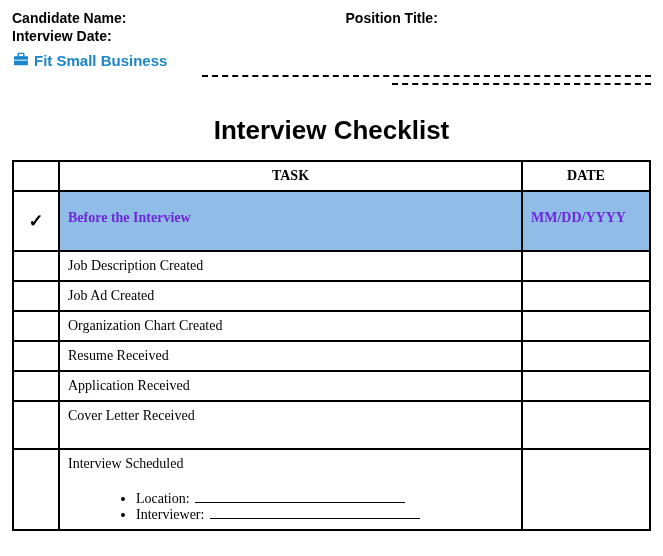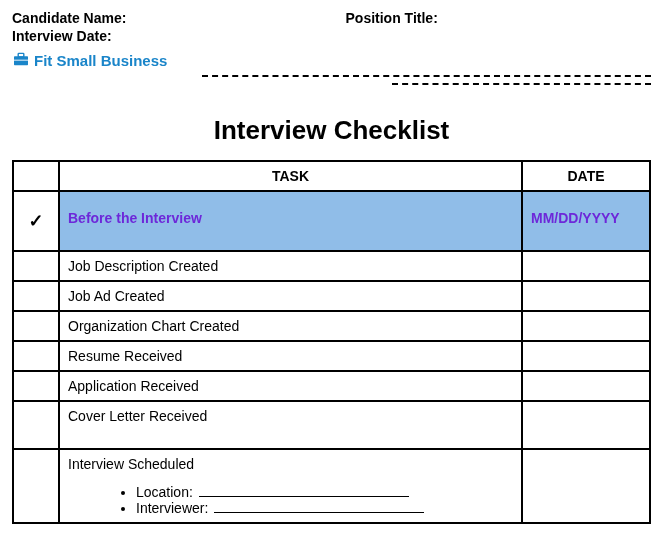--- a/index.html
+++ b/index.html
@@ -23,29 +23,30 @@
   .dashed { border: none; border-top: 2px dashed #000; margin: 6px 0 0 190px; }
   .dashed.short { margin-left: 380px; }
   .title { text-align: center; font-size: 26px; font-weight: bold; margin: 30px 0 14px; }
   table.checklist { width: 100%; border-collapse: collapse; }
   table.checklist th, table.checklist td {
     border: 2px solid #000;
     padding: 6px 8px;
     text-align: left;
     vertical-align: top;
     font-size: 14px;
+    font-family: Liberation Serif, serif;
   }
   table.checklist th { font-weight: bold; text-align: center; }
   col.col-check { width: 46px; }
   col.col-task  { }
   col.col-date  { width: 128px; }
   tr.section td { background: #90bde8; color: #6d28d9; font-weight: bold; padding-top: 18px; padding-bottom: 18px; }
   tr.section td.check-cell { background: #fff; color: #000; text-align: center; vertical-align: middle; font-size: 18px; }
   .tall { height: 48px; }
-  .sched-sub { margin: 12px 0 0 28px; }
+  .sched-sub { margin: 19px 0 0 28px; }
   .sched-sub li { margin: 0; }
   .blank-line {
     display: inline-block;
     border-bottom: 1px solid #000;
     width: 210px;
     vertical-align: baseline;
     margin-left: 2px;
   }
 </style>
 </head>

